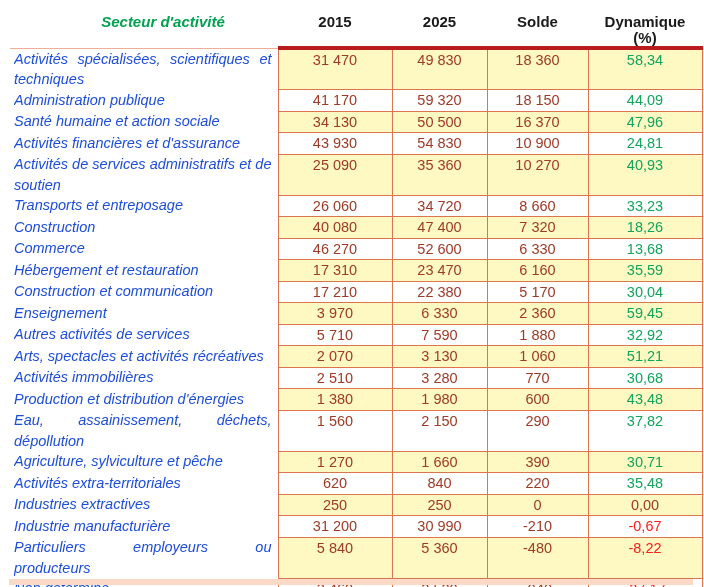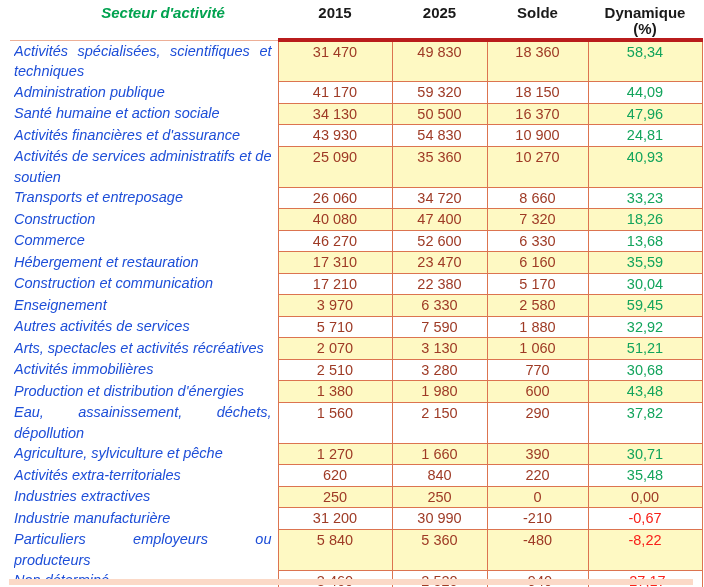--- a/index.html
+++ b/index.html
@@ -24,21 +24,21 @@
   col.c-2025   { width: 95px;  }
   col.c-solde  { width: 101px; }
   col.c-dyn    { width: 114px; }
 
   th, td { padding: 0; margin: 0; }
 
   
   thead tr { height: 40px; }
   th {
     vertical-align: top;
-    padding-top: 5px;
+    padding-top: 14px;
     font-size: 15px;
     font-weight: bold;
     color: #1a1a1a;
     line-height: 16px;
     text-align: center;
   }
   th.sector-header {
     color: #00a24f;
     font-style: italic;
     padding-left: 38px;
@@ -207,21 +207,21 @@
     <td class="num">22 380</td>
     <td class="num">5 170</td>
     <td class="num trend-up">30,04</td>
   </tr>
         <tr class="shaded">
     <td class="sector">
             <div class="line">Enseignement</div>
           </td>
     <td class="num">3 970</td>
     <td class="num">6 330</td>
-    <td class="num">2 580</td>
+    <td class="num">2 360</td>
     <td class="num trend-up">59,45</td>
   </tr>
         <tr>
     <td class="sector">
             <div class="line">Autres activités de services</div>
           </td>
     <td class="num">5 710</td>
     <td class="num">7 590</td>
     <td class="num">1 880</td>
     <td class="num trend-up">32,92</td>

